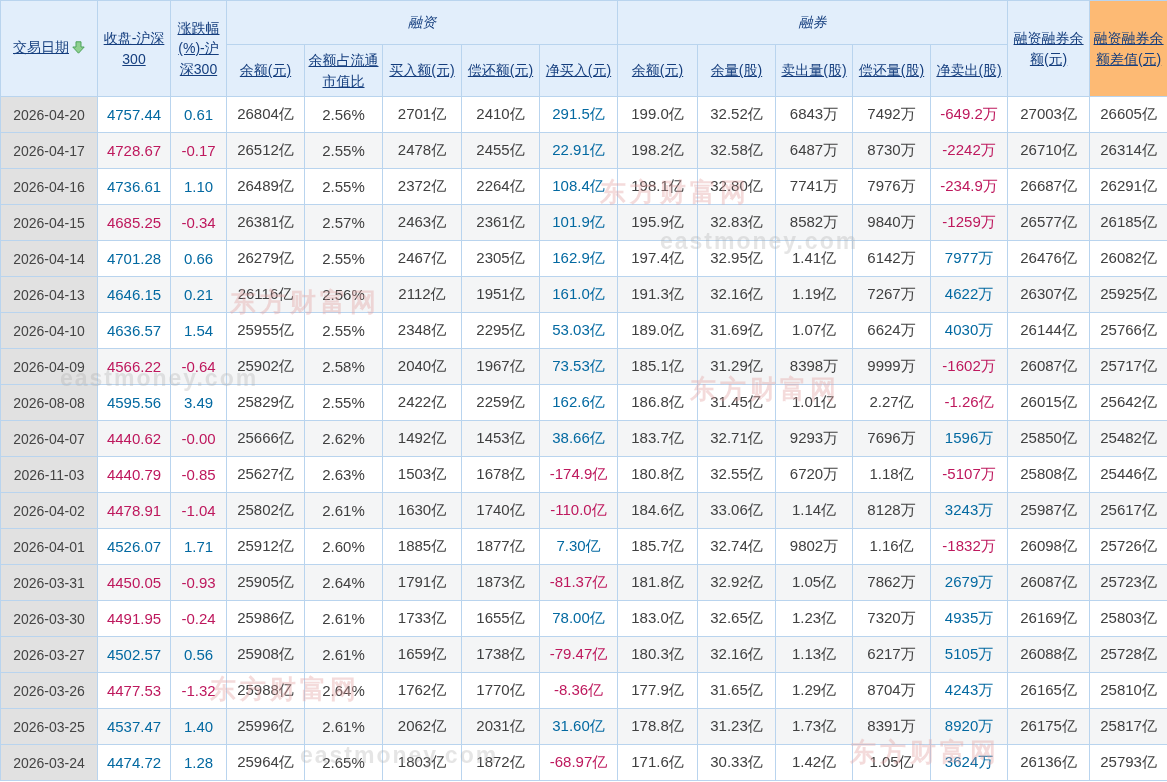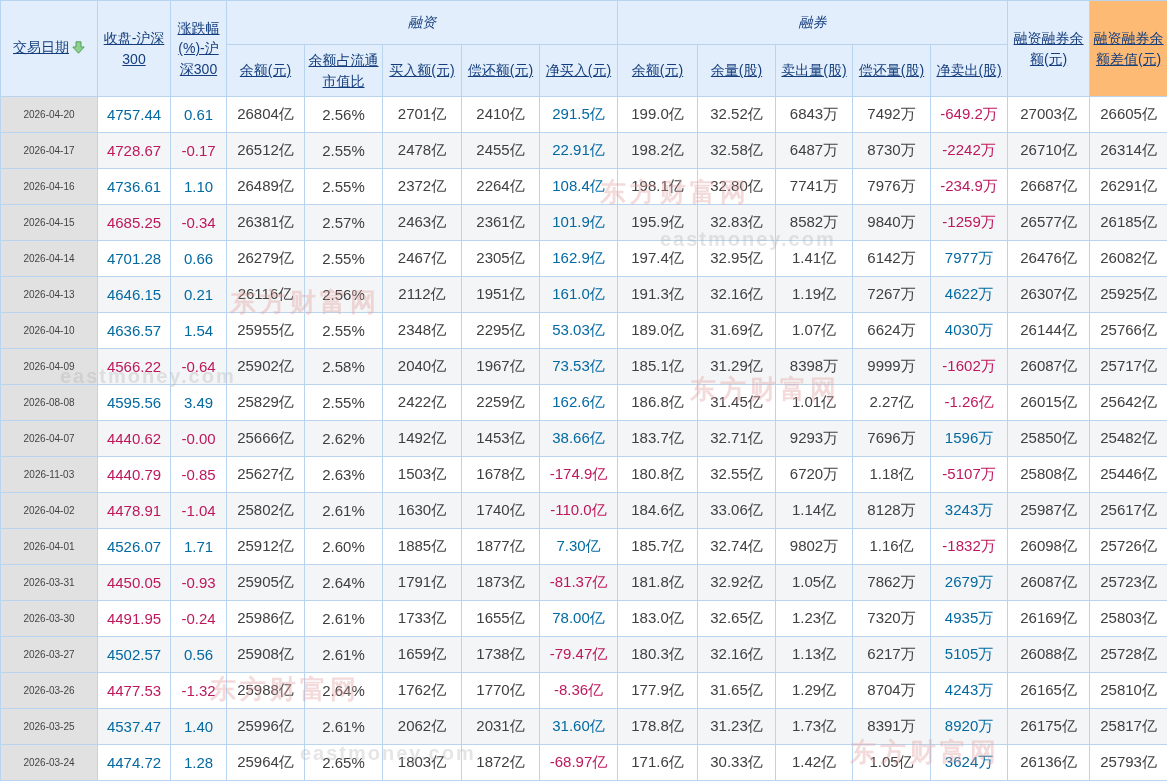--- a/index.html
+++ b/index.html
@@ -44,35 +44,35 @@
     height:36px;
     font-size:15px;
     color:#404040;
     background:#ffffff;
     white-space:nowrap;
   }
   tbody tr:nth-child(even) td { background:#f4f5f6; }
   tbody td.date-cell {
     background:#e1e1e1;
     color:#444444;
-    font-size:10px;
+    font-size:14px;
   }
   tbody tr:nth-child(even) td.date-cell { background:#e1e1e1; }
   td.up { color:#0369a1; }
   td.down { color:#be185d; }
   
   .wm {
     position:absolute;
     pointer-events:none;
     white-space:nowrap;
     z-index:5;
     font-weight:bold;
   }
   .wm-cn { color:rgba(226,160,160,0.38); font-size:26px; letter-spacing:4px; }
-  .wm-en { color:rgba(170,170,170,0.30); font-size:20px; letter-spacing:2px; }
+  .wm-en { color:rgba(170,170,170,0.30); font-size:23px; letter-spacing:2px; }
   .wm-a { left:600px; top:175px; }
   .wm-b { left:660px; top:228px; }
   .wm-c { left:230px; top:285px; }
   .wm-d { left:60px;  top:365px; }
   .wm-e { left:690px; top:372px; }
   .wm-f { left:210px; top:672px; }
   .wm-g { left:300px; top:742px; }
   .wm-h { left:850px; top:735px; }
 </style>
 </head>

